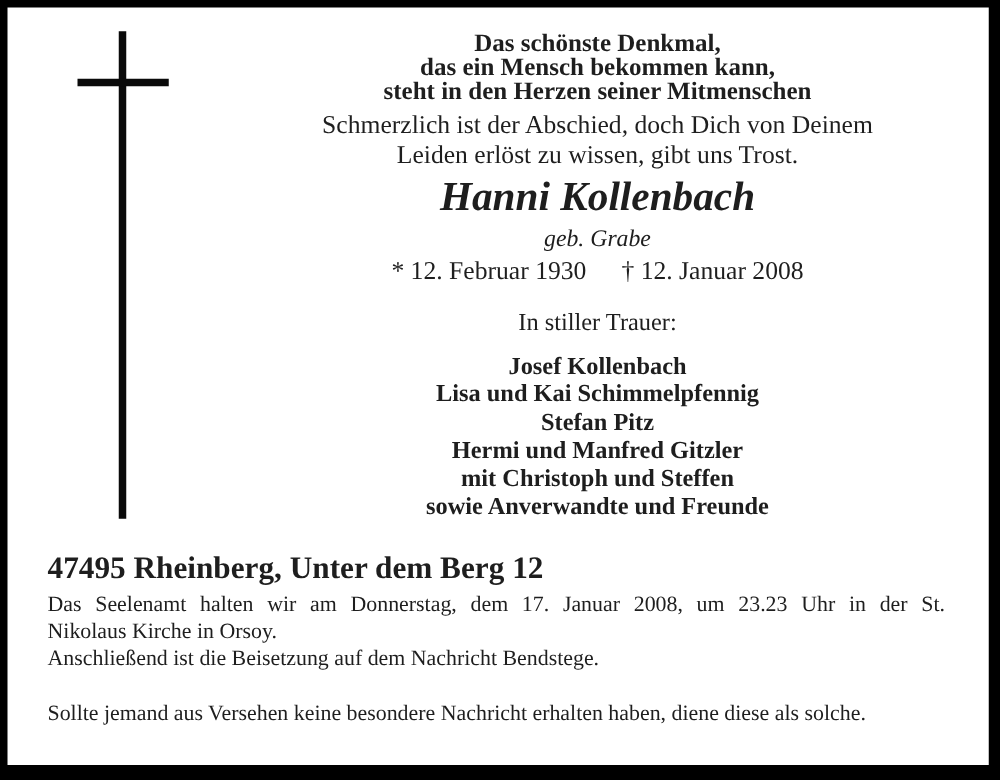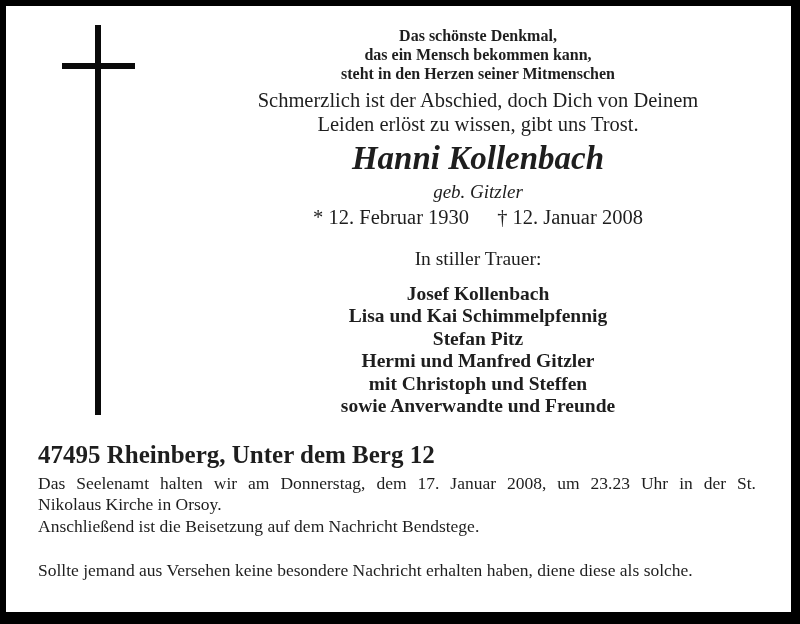--- a/index.html
+++ b/index.html
@@ -37,21 +37,21 @@
     height: 6px;
     background: #0a0a0a;
   }
   
   .centered {
     position: absolute;
     left: 159px;
     right: 0;
     text-align: center;
   }
-  .epigraph      { top: 20px;  font-size: 16px;   line-height: 19px;   font-weight: bold; }
+  .epigraph      { top: 20px;  font-size: 20px;   line-height: 19px;   font-weight: bold; }
   .condolence    { top: 82px;  font-size: 20.5px; line-height: 24px; }
   .deceased-name { top: 132px; font-size: 33px;   line-height: 40px;   font-weight: bold; font-style: italic; margin: 0; }
   .maiden-name   { top: 175px; font-size: 19px;   line-height: 22px;   font-style: italic; }
   .dates         { top: 199px; font-size: 20.5px; line-height: 24px; }
   .dates .birth-date { margin-right: 28px; }
   .mourning-heading { top: 241px; font-size: 19.5px; line-height: 23px; }
   .mourners      { top: 277px; font-size: 19.5px; line-height: 22.4px; font-weight: bold; }
   
   .bottom {
     position: absolute;
@@ -83,21 +83,21 @@
     <div>steht in den Herzen seiner Mitmenschen</div>
   </div>
 
   <div class="centered condolence">
     <div>Schmerzlich ist der Abschied, doch Dich von Deinem</div>
     <div>Leiden erlöst zu wissen, gibt uns Trost.</div>
   </div>
 
   <h1 class="centered deceased-name">Hanni Kollenbach</h1>
 
-  <div class="centered maiden-name">geb. Gitzler</div>
+  <div class="centered maiden-name">geb. Grabe</div>
 
   <div class="centered dates">
     <span class="birth-date">* 12. Februar 1930</span><span>† 12. Januar 2008</span>
   </div>
 
   <div class="centered mourning-heading">In stiller Trauer:</div>
 
   <div class="centered mourners">
     <div>Josef Kollenbach</div>
     <div>Lisa und Kai Schimmelpfennig</div>

